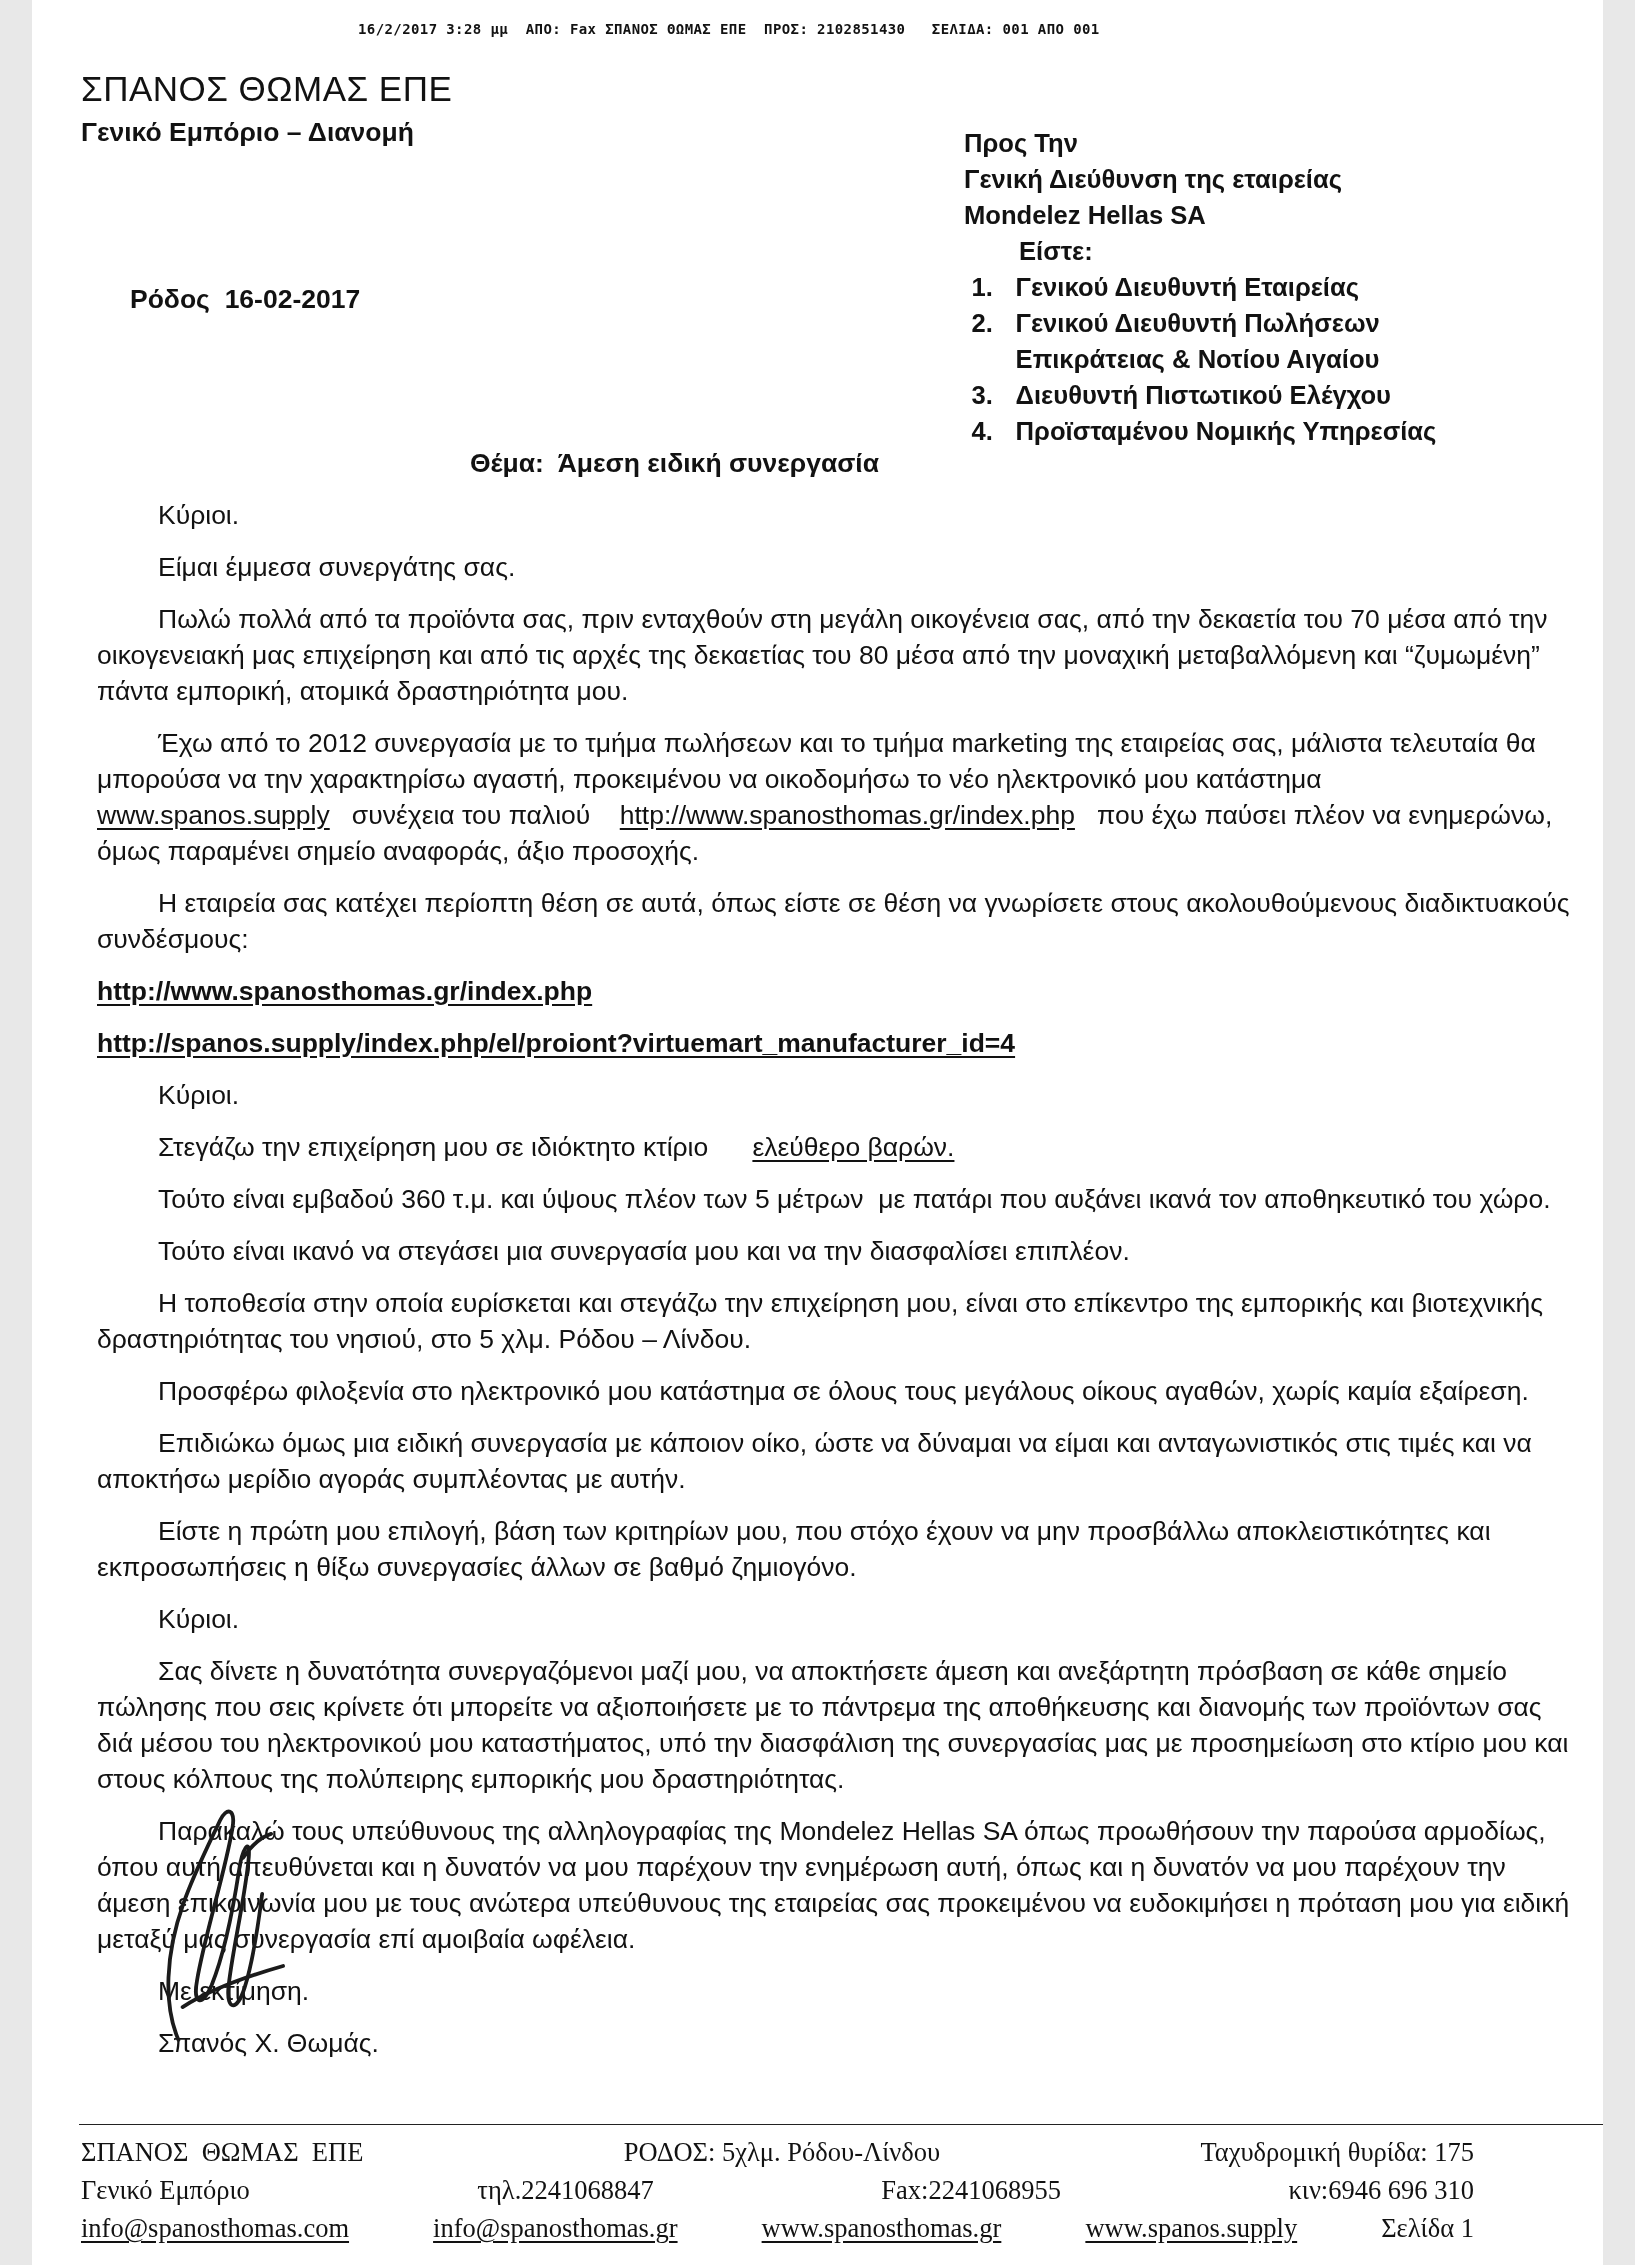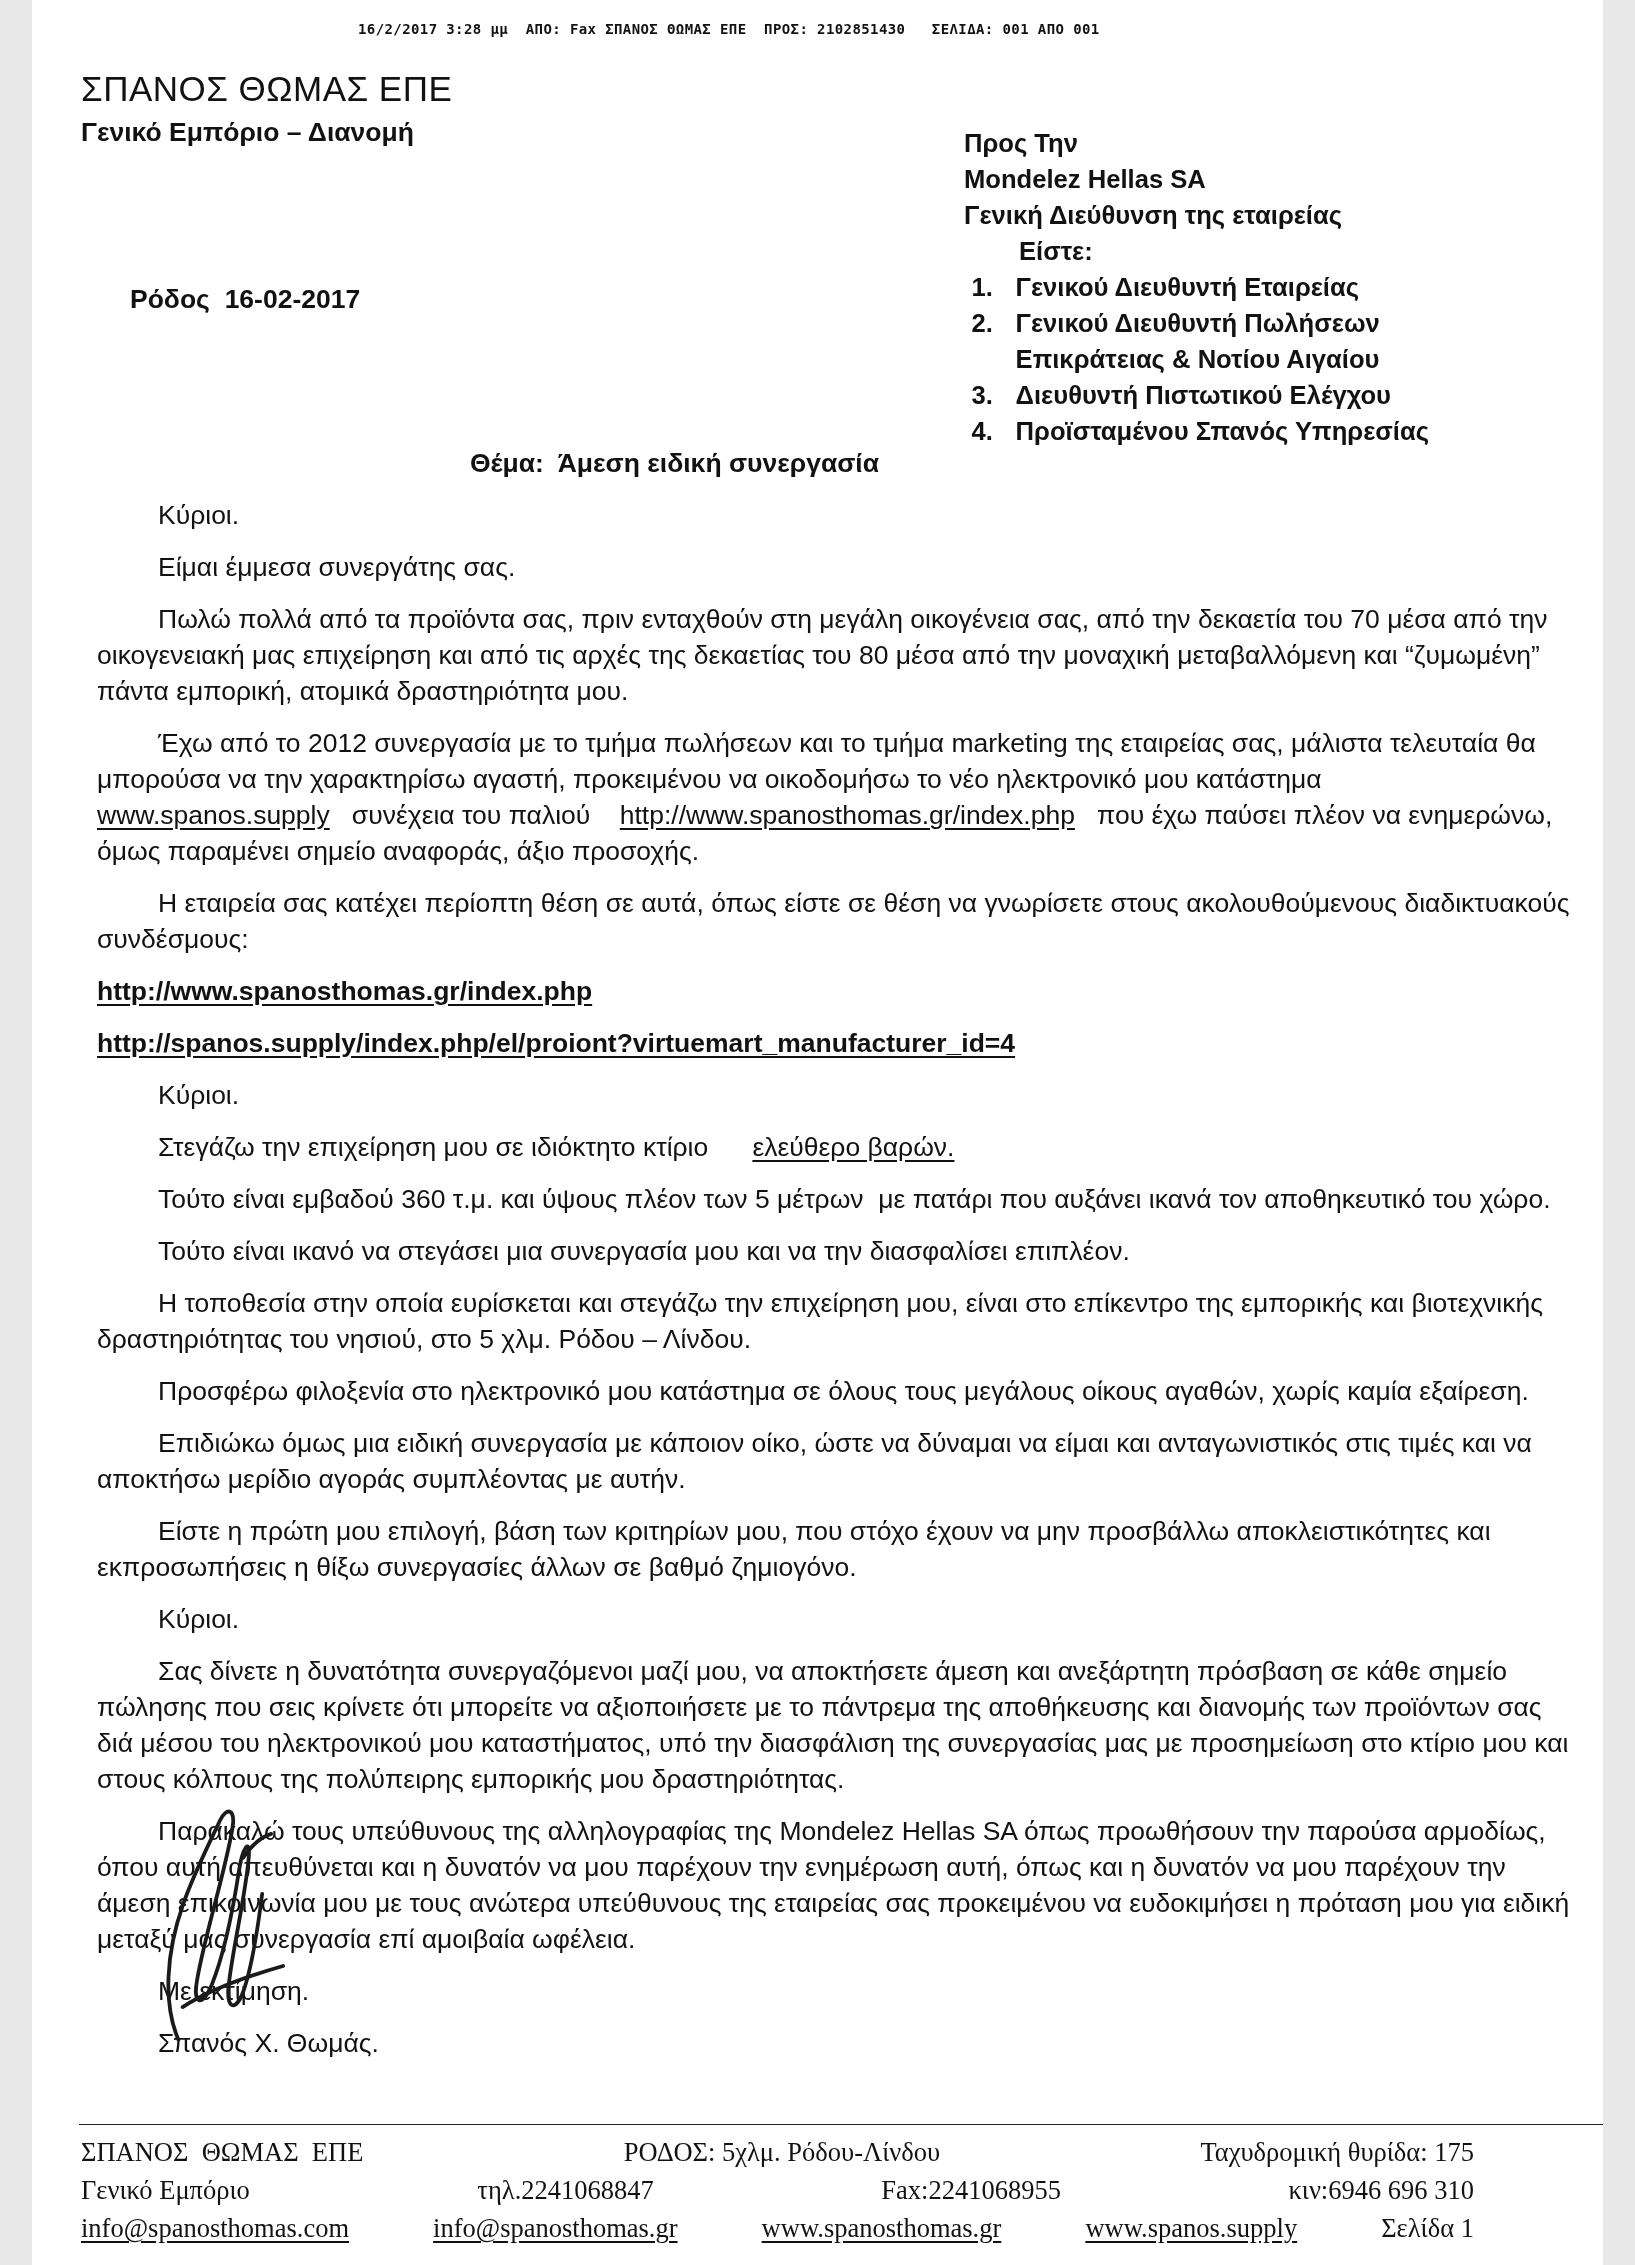--- a/index.html
+++ b/index.html
@@ -61,43 +61,43 @@
 
   <div class="letterhead">
     <div class="company">ΣΠΑΝΟΣ ΘΩΜΑΣ ΕΠΕ</div>
     <div class="tagline">Γενικό Εμπόριο – Διανομή</div>
   </div>
 
   <div class="dateline">Ρόδος&nbsp; 16-02-2017</div>
 
   <div class="recipient">
     <div>Προς Την</div>
+    <div>Γενική Διεύθυνση της εταιρείας</div>
     <div>Mondelez Hellas SA</div>
-    <div>Γενική Διεύθυνση της εταιρείας</div>
     <div class="attention-label">Είστε:</div>
     <div>
         <div class="attn-row">
           <span class="attn-num">1.</span>
           <span>Γενικού Διευθυντή Εταιρείας</span>
         </div>
         <div class="attn-row">
           <span class="attn-num">2.</span>
           <span>Γενικού Διευθυντή Πωλήσεων</span>
         </div>
         <div class="attn-row">
           <span class="attn-num"></span>
           <span>Επικράτειας &amp; Νοτίου Αιγαίου</span>
         </div>
         <div class="attn-row">
           <span class="attn-num">3.</span>
           <span>Διευθυντή Πιστωτικού Ελέγχου</span>
         </div>
         <div class="attn-row">
           <span class="attn-num">4.</span>
-          <span>Προϊσταμένου Σπανός Υπηρεσίας</span>
+          <span>Προϊσταμένου Νομικής Υπηρεσίας</span>
         </div>
       </div>
   </div>
 
   <div class="subject">Θέμα:&nbsp; Άμεση ειδική συνεργασία</div>
 
   <div class="letter-body">
       <p class="indent"><span>Κύριοι.</span></p>
       <p class="indent"><span>Είμαι έμμεσα συνεργάτης σας.</span></p>
       <p class="indent"><span>Πωλώ πολλά από τα προϊόντα σας, πριν ενταχθούν στη μεγάλη οικογένεια σας, από την δεκαετία του 70 μέσα από την οικογενειακή μας επιχείρηση και από τις αρχές της δεκαετίας του 80 μέσα από την μοναχική μεταβαλλόμενη και “ζυμωμένη”&nbsp; πάντα εμπορική, ατομικά δραστηριότητα μου.</span></p>

